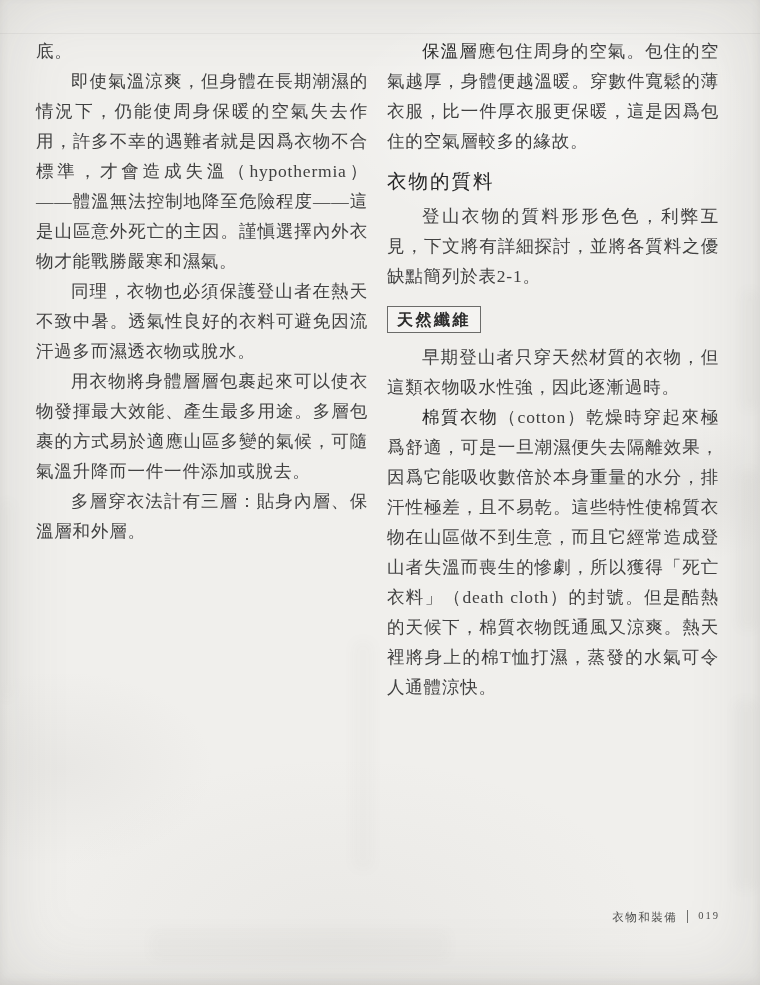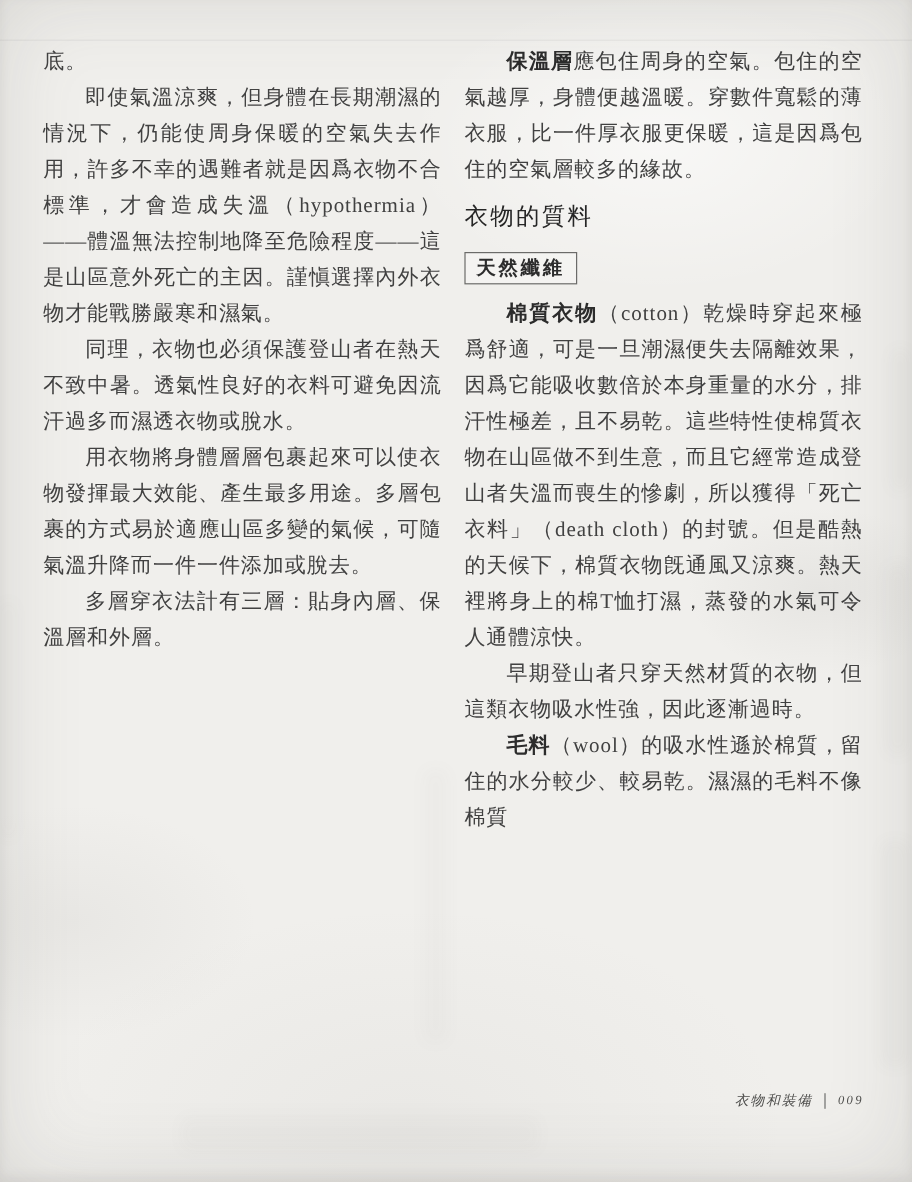--- a/index.html
+++ b/index.html
@@ -25,39 +25,39 @@
   .col{position:absolute;top:36px;width:332px;}
   .col.left{left:36px;}
   .col.right{left:387px;}
   p{
     margin:0;
     font-size:17.5px;line-height:30px;letter-spacing:0.8px;
     text-align:justify;
     color:#414141;
   }
   p.indent{text-indent:2em;}
-  .lead{font-weight:bold;color:#2c2c2c;}
+  .lead{font-weight:normal;color:#2c2c2c;}
   .heading{
     margin:13px 0 6px;
     font-size:19.5px;font-weight:normal;letter-spacing:2px;
     color:#262626;line-height:26px;
   }
   .tag-wrap{margin:15px 0 9px;}
   .tag-box{
     display:inline-block;
     border:1.5px solid #6b6b69;
     padding:3px 9px 2px 9px;
     font-size:16px;font-weight:bold;letter-spacing:2.5px;
     color:#2c2c2c;line-height:20px;
     background:rgba(255,255,255,.25);
     text-align:right;
   }
   .footer{
     position:absolute;right:40px;bottom:60px;
-    display:flex;align-items:center;justify-content:flex-end;font-style:italic;
+    display:flex;justify-content:flex-end;
   }
   .footer-chapter{font-size:11.5px;letter-spacing:1.5px;color:#4d4d4b;}
   .footer-divider{width:1px;height:13px;background:#70706e;margin:0 10px;}
   .footer-page{font-size:10.5px;letter-spacing:2px;color:#4d4d4b;}
   .smudge{
     position:absolute;border-radius:6px;pointer-events:none;
     background:rgba(105,104,100,.55);filter:blur(6px);opacity:.07;
   }
   .s1{left:742px;top:290px;width:16px;height:120px;}
   .s2{left:738px;top:470px;width:20px;height:160px;}
@@ -78,36 +78,34 @@
     <p class="indent">同理，衣物也必須保護登山者在熱天不致中暑。透氣性良好的衣料可避免因流汗過多而濕透衣物或脫水。</p>
     <p class="indent">用衣物將身體層層包裹起來可以使衣物發揮最大效能、產生最多用途。多層包裹的方式易於適應山區多變的氣候，可隨氣溫升降而一件一件添加或脫去。</p>
     <p class="indent">多層穿衣法計有三層：貼身內層、保溫層和外層。</p>
   </div>
 
   <div class="col right">
     <p class="indent">
       <span class="lead">保溫層</span><span>應包住周身的空氣。包住的空氣越厚，身體便越溫暖。穿數件寬鬆的薄衣服，比一件厚衣服更保暖，這是因爲包住的空氣層較多的緣故。</span>
     </p>
     <div class="heading">衣物的質料</div>
+    <p class="indent">登山衣物的質料形形色色，利弊互見，下文將有詳細探討，並將各質料之優缺點簡列於表2-1。</p>
     <div class="tag-wrap">
       <span class="tag-box">天然纖維</span>
     </div>
+    <p class="indent">早期登山者只穿天然材質的衣物，但這類衣物吸水性強，因此逐漸過時。</p>
     <p class="indent">
       <span class="lead">棉質衣物</span><span>（cotton）乾燥時穿起來極爲舒適，可是一旦潮濕便失去隔離效果，因爲它能吸收數倍於本身重量的水分，排汗性極差，且不易乾。這些特性使棉質衣物在山區做不到生意，而且它經常造成登山者失溫而喪生的慘劇，所以獲得「死亡衣料」（death cloth）的封號。但是酷熱的天候下，棉質衣物旣通風又涼爽。熱天裡將身上的棉T恤打濕，蒸發的水氣可令人通體涼快。</span>
-    </p>
-    <p class="indent">早期登山者只穿天然材質的衣物，但這類衣物吸水性強，因此逐漸過時。</p>
-    <p class="indent">
-      <span class="lead">毛料</span><span>（wool）的吸水性遜於棉質，留住的水分較少、較易乾。濕濕的毛料不像棉質</span>
     </p>
   </div>
 
   <div class="footer">
     <span class="footer-chapter">衣物和裝備</span>
     <span class="footer-divider"></span>
-    <span class="footer-page">009</span>
+    <span class="footer-page">019</span>
   </div>
 
   <div class="smudge s1"></div>
   <div class="smudge s2"></div>
   <div class="smudge s3"></div>
   <div class="smudge s4"></div>
   <div class="smudge s5"></div>
   <div class="smudge s6"></div>
 </div>
 

